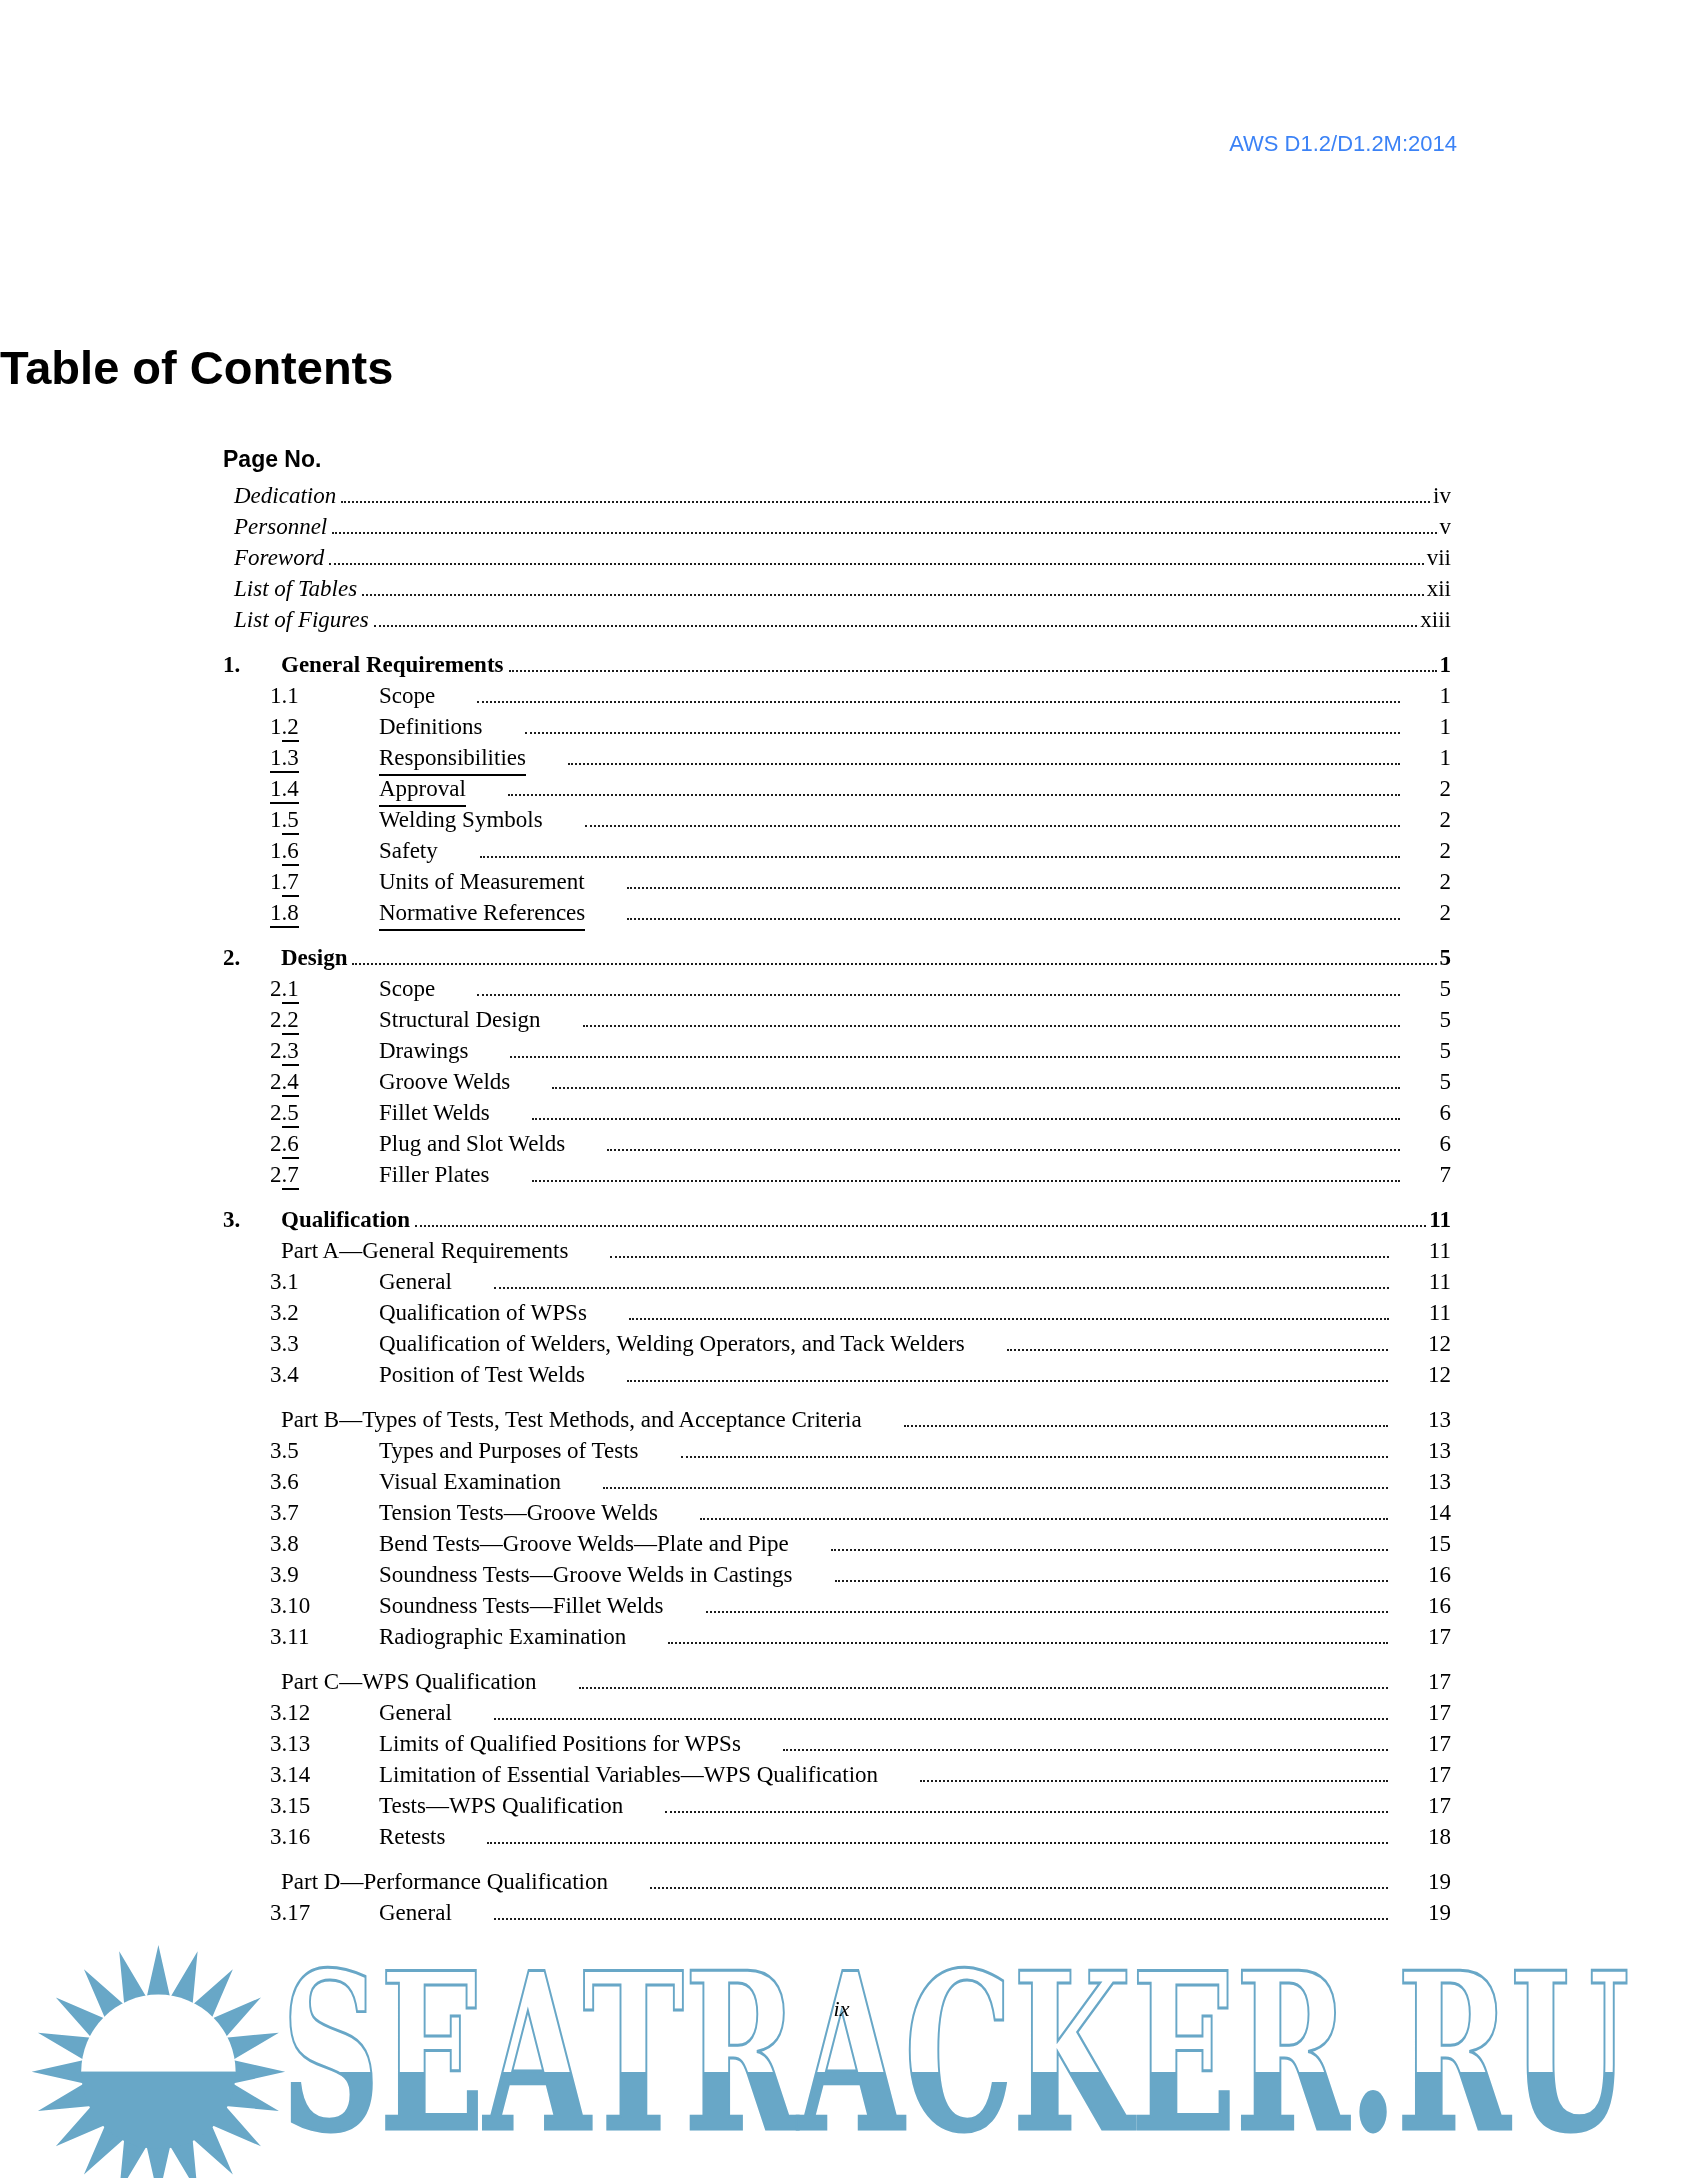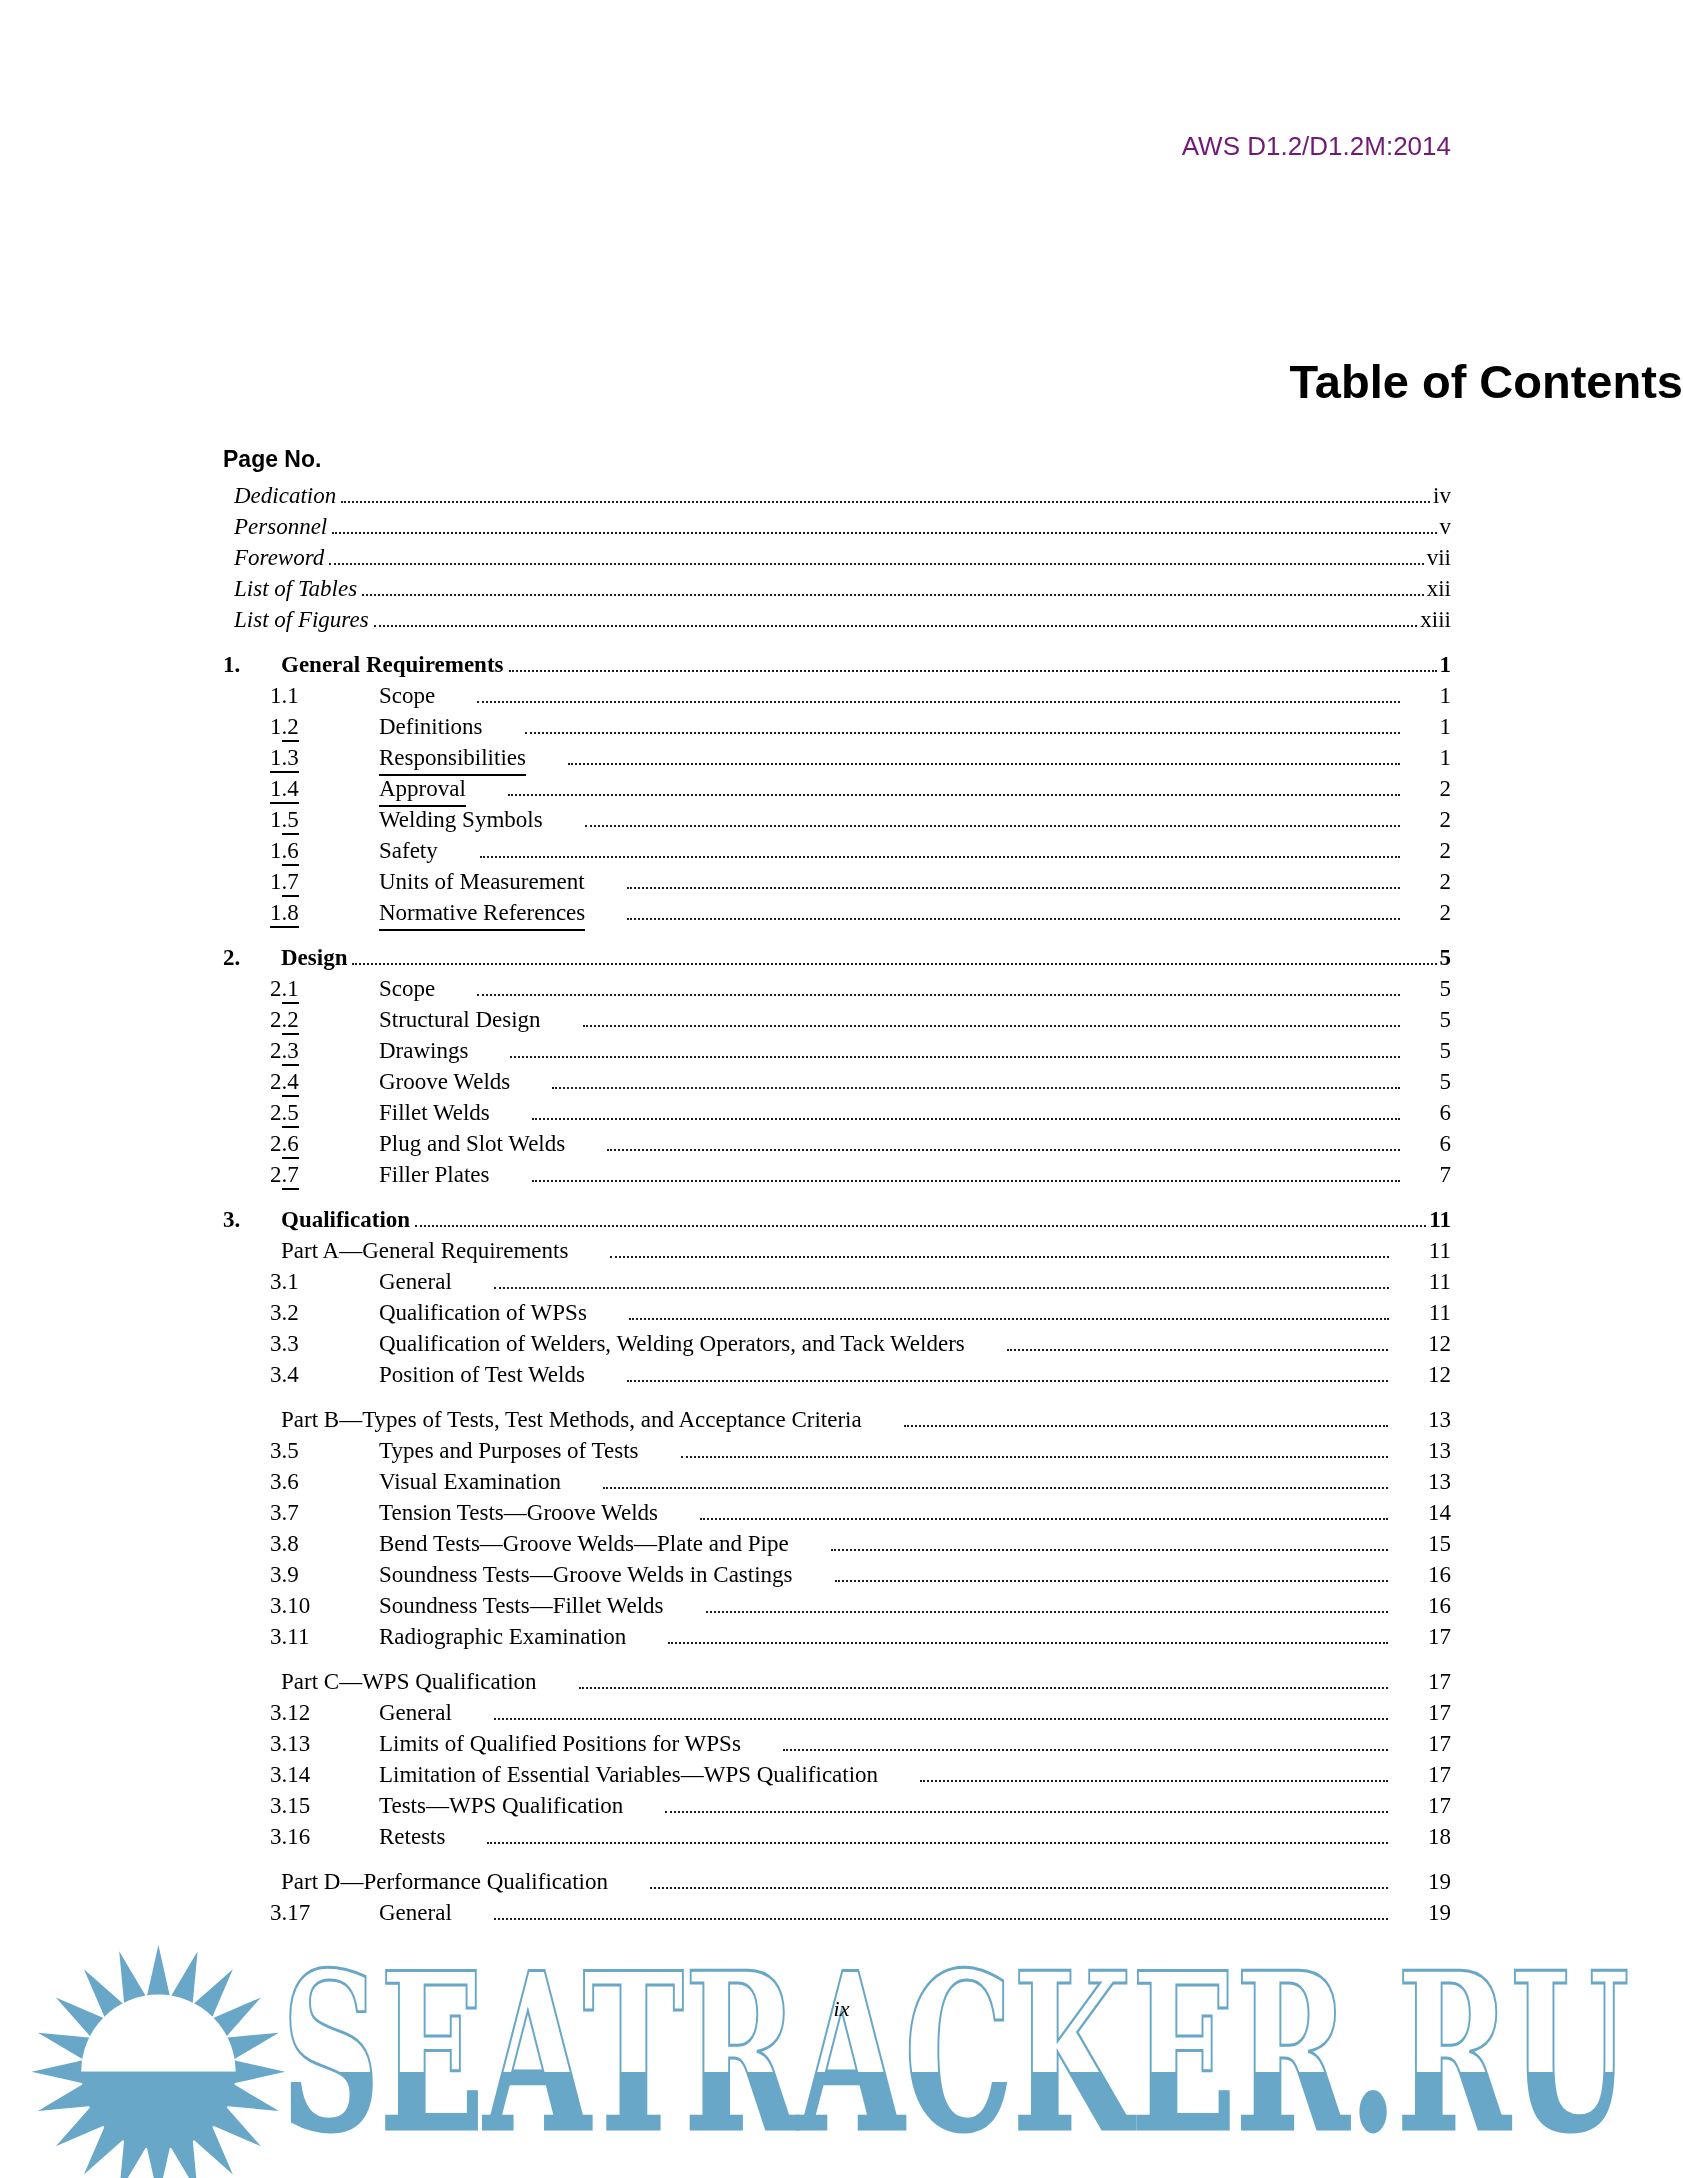--- a/index.html
+++ b/index.html
@@ -1,20 +1,20 @@
 <!DOCTYPE html>
 <html><head>
 <meta charset="utf-8">
 <style>
   html,body{margin:0;padding:0;background:#ffffff;}
   .page{position:relative;width:1683px;height:2178px;background:#ffffff;overflow:hidden;
         font-family:"Liberation Serif","DejaVu Serif",serif;color:#000;}
-  .doc-code{position:absolute;top:131px;right:232px;font-family:"Liberation Sans","DejaVu Sans",sans-serif;
-        font-size:26px;color:#701a75;}
-  .page-title{position:absolute;top:354px;left:0;width:100%;text-align:right;
+  .doc-code{position:absolute;top:131px;right:226px;font-family:"Liberation Sans","DejaVu Sans",sans-serif;
+        font-size:22px;color:#3b82f6;}
+  .page-title{position:absolute;top:340px;left:0;width:100%;text-align:left;
         font-family:"Liberation Sans","DejaVu Sans",sans-serif;font-weight:bold;font-size:47px;letter-spacing:0px;}
   .content{position:absolute;top:446px;left:223px;width:1228px;}
   .page-no-label{text-align:left;font-family:"Liberation Sans","DejaVu Sans",sans-serif;
         font-weight:bold;font-size:23px;line-height:26px;margin-bottom:8px;}
   .toc-row{display:flex;align-items:baseline;height:31px;line-height:31px;font-size:23px;}
   .toc-row.gap{margin-top:14px;}
   .toc-row.front .row-title{font-style:italic;}
   .toc-row.section{font-weight:bold;}
   .toc-row.sub,.toc-row.part{margin-left:47px;gap:37px;}
   .num{flex:none;}

